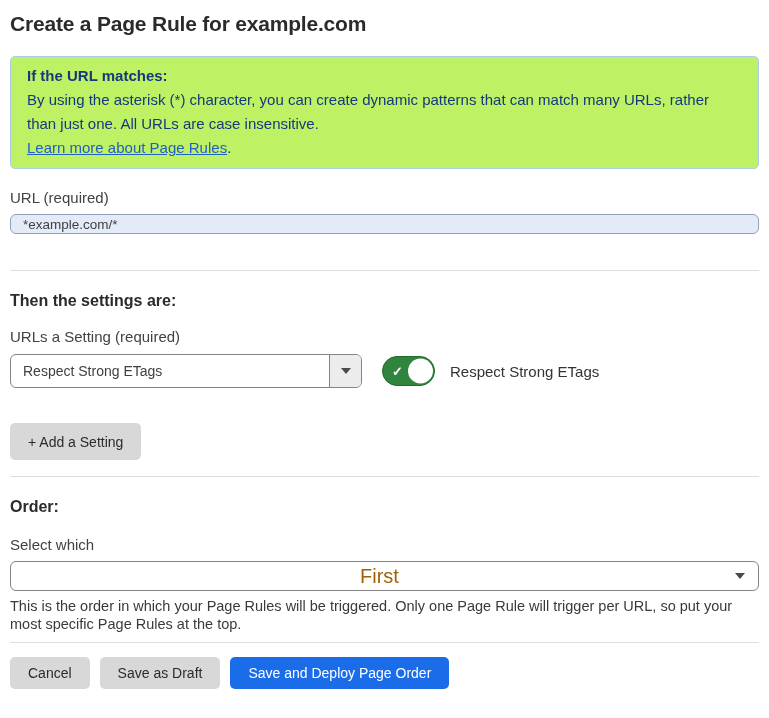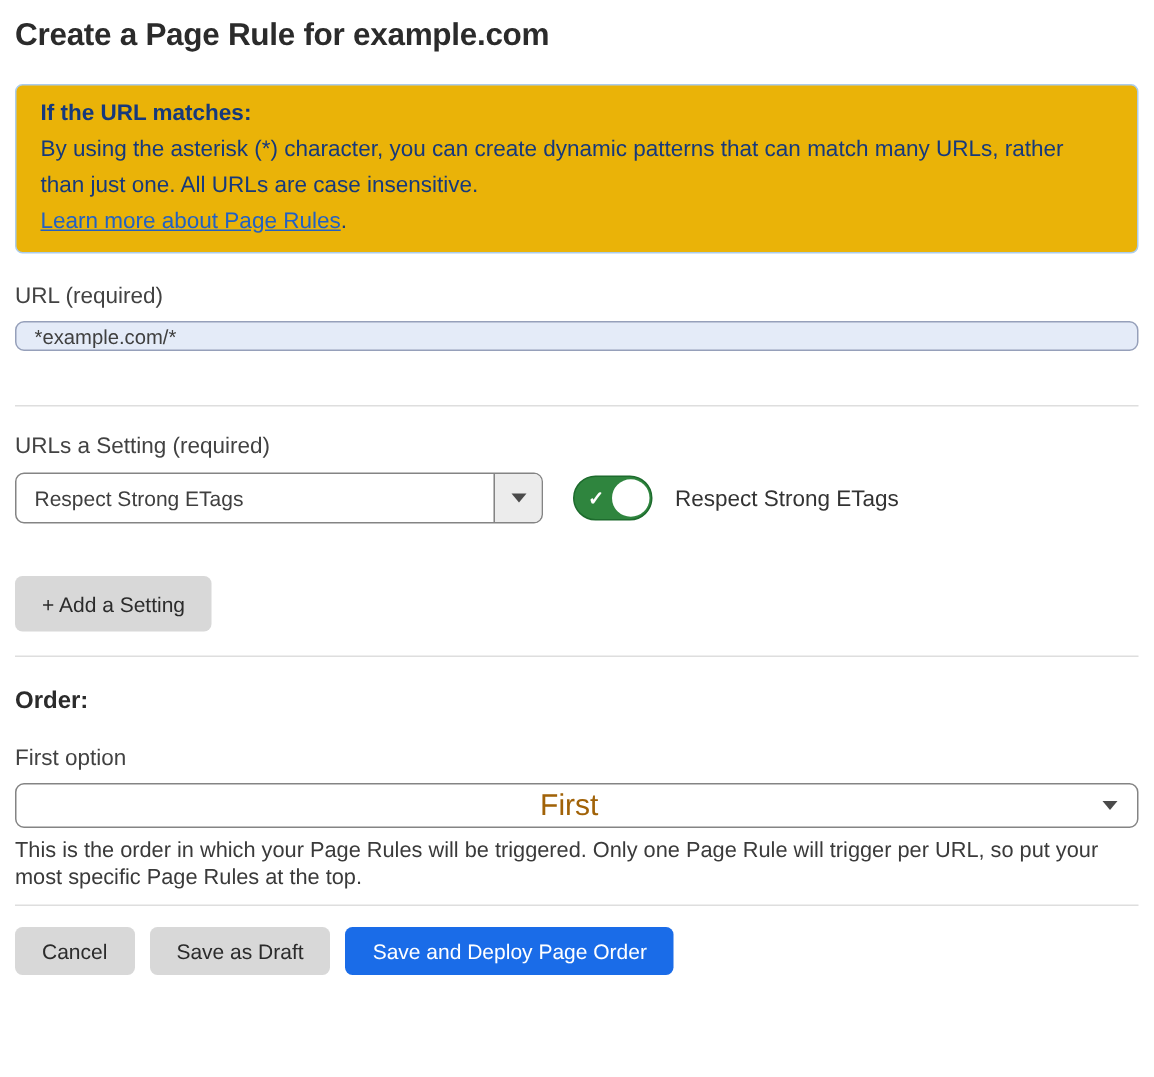--- a/index.html
+++ b/index.html
@@ -15,21 +15,21 @@
   .page-title {
     margin-top: 2px;
     font-size: 21px;
     font-weight: bold;
     color: #2b2b2b;
     letter-spacing: -0.2px;
   }
 
   .info-box {
     margin-top: 20px;
-    background: #eab308;
+    background: #bef264;
     border: 1px solid #abccec;
     border-radius: 5px;
     padding: 7px 16px 8px;
     color: #16397c;
     font-size: 15px;
     line-height: 24px;
   }
   .info-heading { font-weight: bold; }
   .info-link {
     color: #2261c4;
@@ -213,20 +213,21 @@
     <div>
       <a class="info-link">Learn more about Page Rules</a><span class="info-link-suffix">.</span>
     </div>
   </div>
 
   <div class="field-label">URL (required)</div>
   <input class="url-input" type="text" value="*example.com/*" style="">
 
   <hr class="divider divider-1">
 
+  <h2 class="section-heading">Then the settings are:</h2>
 
   <div class="field-label picker-label">URLs a Setting (required)</div>
 
   <div class="settings-row">
     <div class="setting-select">
       <span class="select-value">Respect Strong ETags</span>
       <span class="select-arrow-box">
         <span class="caret-down"></span>
       </span>
     </div>
@@ -239,21 +240,21 @@
       <span class="toggle-label">Respect Strong ETags</span>
     </div>
   </div>
 
   <button class="btn btn-gray add-setting-btn">+ Add a Setting</button>
 
   <hr class="divider divider-2">
 
   <h2 class="section-heading">Order:</h2>
 
-  <div class="field-label">First option</div>
+  <div class="field-label">Select which</div>
 
   <div class="order-select">
     <span class="select-value">First</span>
     <span class="caret-down"></span>
   </div>
 
   <div class="help-text">This is the order in which your Page Rules will be triggered. Only one Page Rule will trigger per URL, so put your most specific Page Rules at the top.</div>
 
   <hr class="divider divider-3">
 

